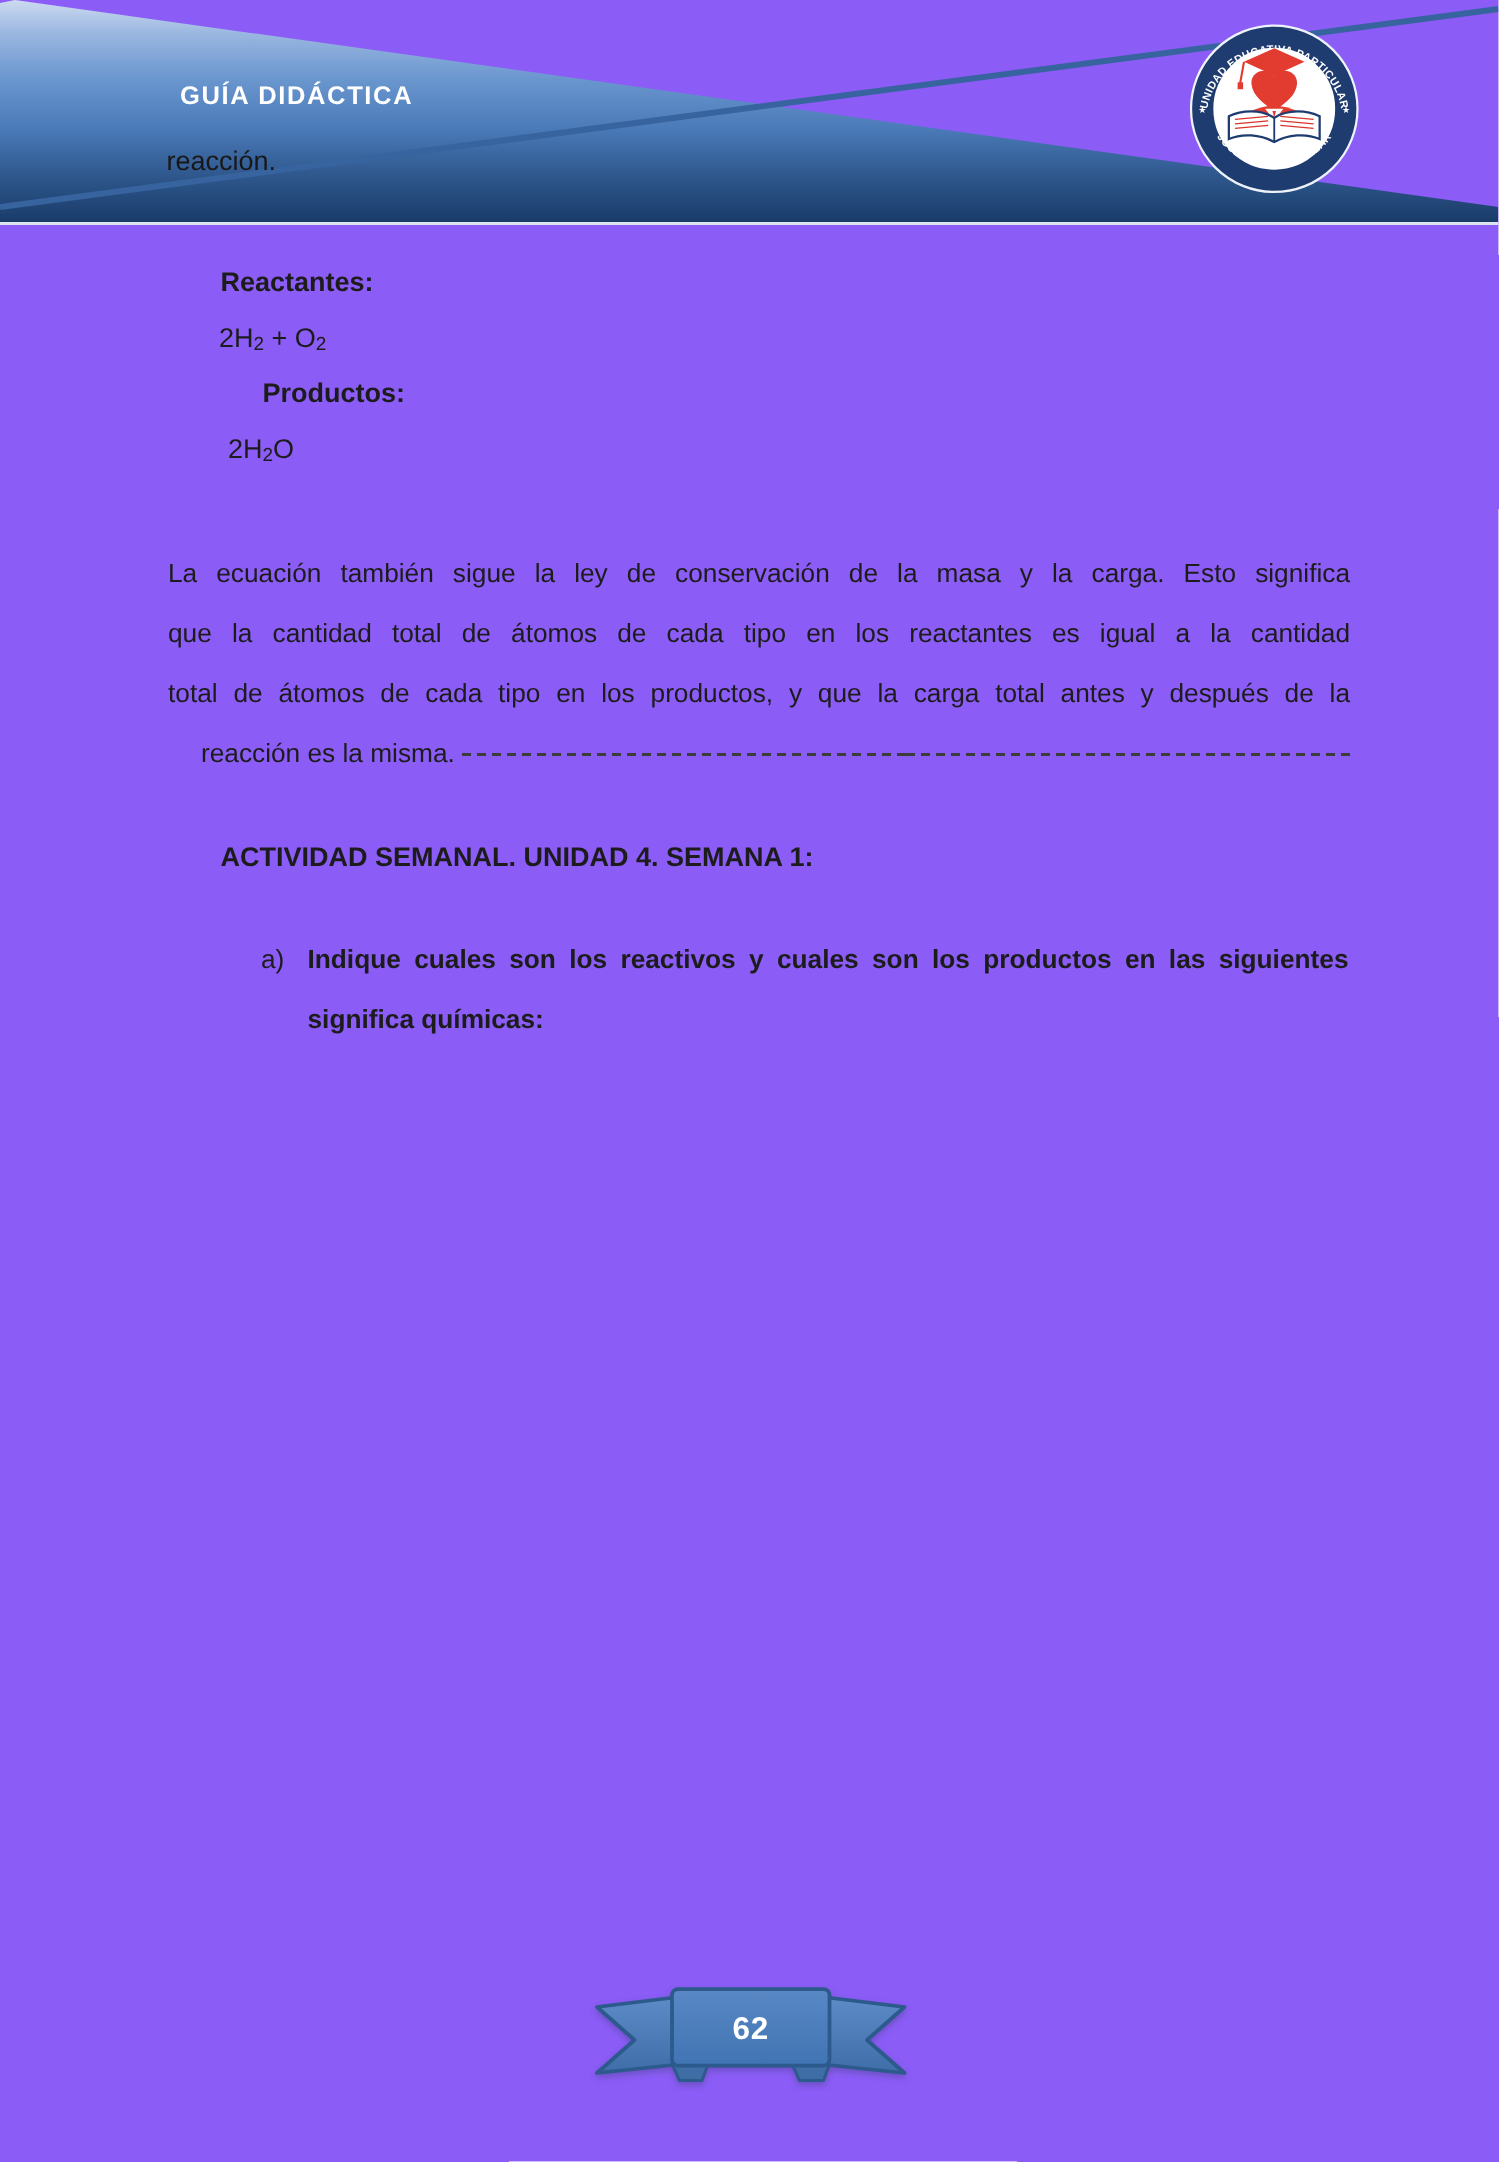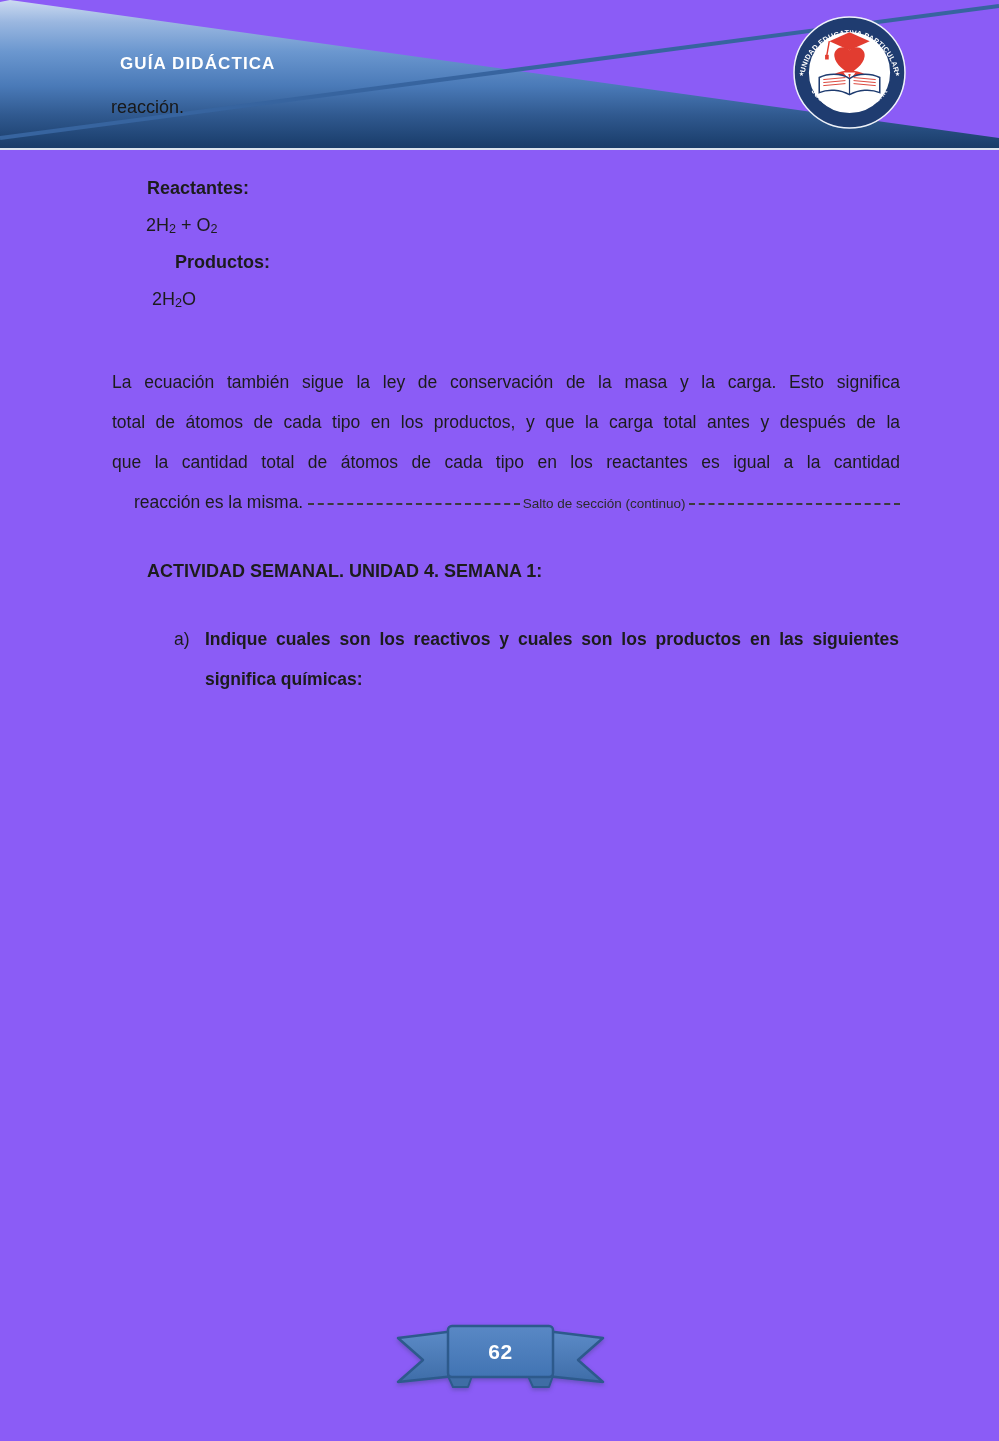--- a/index.html
+++ b/index.html
@@ -96,26 +96,25 @@
     </svg>
   </div>
 
   <div class="abs b fs18" style="left:147px; top:178px;">Reactantes:</div>
   <div class="abs fs18" style="left:146px; top:215px;"><span>2H</span><sub>2</sub><span> + O</span><sub>2</sub></div>
   <div class="abs b fs18" style="left:147px; top:252px;margin-left:28px;">Productos:</div>
   <div class="abs fs18" style="left:152px; top:289px;"><span>2H</span><sub>2</sub><span>O</span></div>
 
   <div class="para">
     <div class="just">La ecuación también sigue la ley de conservación de la masa y la carga. Esto significa</div>
+    <div class="just">que la cantidad total de átomos de cada tipo en los reactantes es igual a la cantidad</div>
     <div class="just">total de átomos de cada tipo en los productos, y que la carga total antes y después de la</div>
-    <div class="just">que la cantidad total de átomos de cada tipo en los reactantes es igual a la cantidad</div>
     <div class="lastline">
       <span class="txt">reacción es la misma.</span>
       <span class="dash l"></span>
-      <span class="brk-label">Salto de sección (continuo)</span>
       <span class="dash"></span>
     </div>
   </div>
 
   <div class="act-title">ACTIVIDAD SEMANAL. UNIDAD 4. SEMANA 1:</div>
 
   <div class="item-marker">a)</div>
   <div class="item-lines">
     <div class="just">Indique cuales son los reactivos y cuales son los productos en las siguientes</div>
     <div>significa químicas:</div>

